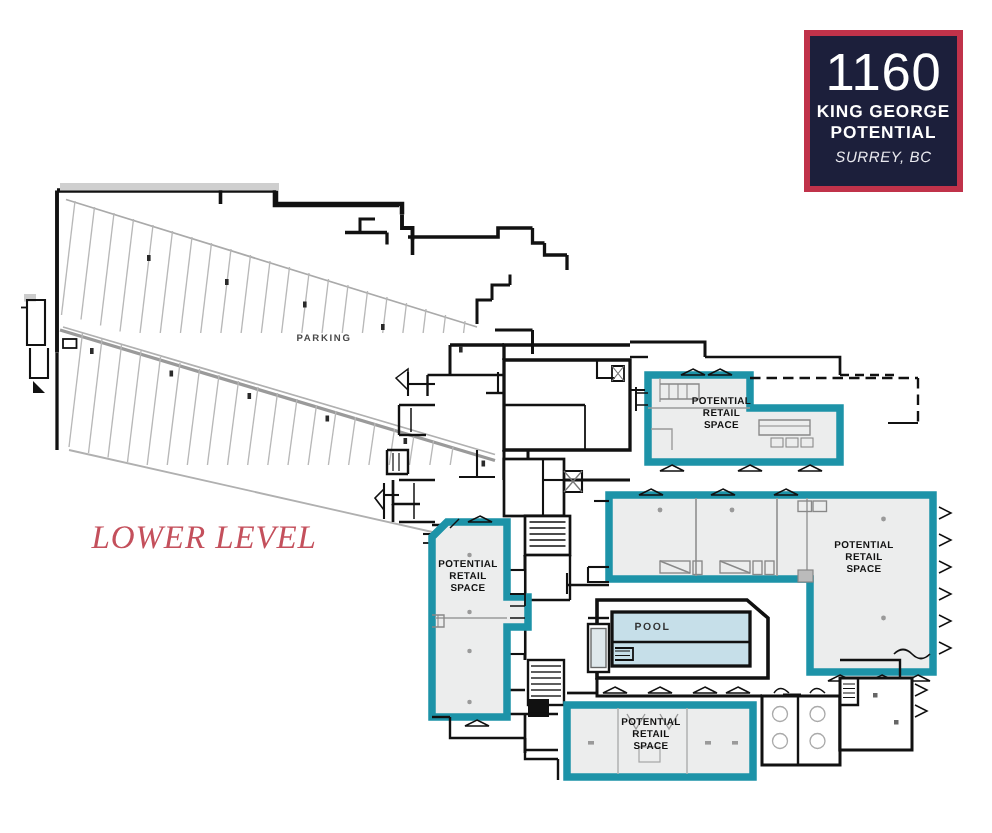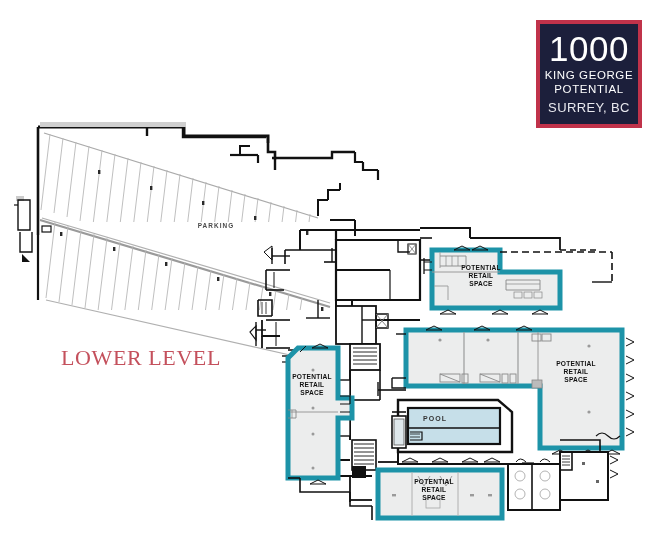--- a/index.html
+++ b/index.html
@@ -58,44 +58,46 @@
     font-family: "Liberation Sans", sans-serif;
     font-size: 35px;
     font-weight: 300;
     letter-spacing: 0.5px;
     line-height: 38px;
   }
   .logo-line1, .logo-line2 {
     color: #ffffff;
     font-family: "Liberation Sans", sans-serif;
     font-size: 11.5px;
-    font-weight: normal;
+    font-weight: bold;
     letter-spacing: 0.6px;
     line-height: 14px;
   }
   .logo-city {
     color: #e8e8ee;
     font-family: "Liberation Sans", sans-serif;
-    font-size: 13px;
+    font-size: 10px;
     font-weight: normal;
     letter-spacing: 0.4px;
     margin-top: 4px;
+    font-style: italic;
   }
 
   
   .level-title {
     position: absolute;
     left: 61px;
     top: 345px;
     color: #c4505c;
     font-family: "Liberation Serif", serif;
     font-size: 22px;
     font-weight: normal;
     letter-spacing: 0.6px;
     white-space: nowrap;
+    font-style: italic;
   }
 
   
   .plan-label {
     position: absolute;
     color: #1a1a1a;
     font-family: "Liberation Sans", sans-serif;
     font-weight: bold;
     text-align: center;
     line-height: 1.22;
@@ -538,21 +540,21 @@
       </g>
 
       <path d="M470,238 L560,238 L560,250" stroke="#111111" stroke-width="1.8" fill="none"></path>
       <path d="M560,250 L600,250" stroke="#111111" stroke-width="1.6" stroke-dasharray="6 4" fill="none"></path>
     </g>
 
   </svg>
 
   <div class="logo-badge">
     <div class="logo-inner">
-      <div class="logo-number">1000</div>
+      <div class="logo-number">1160</div>
       <div class="logo-line1">KING GEORGE</div>
       <div class="logo-line2">POTENTIAL</div>
       <div class="logo-city">SURREY, BC</div>
     </div>
   </div>
 
   <div class="level-title">LOWER LEVEL</div>
 
   <div class="plan-label parking-label" style="left:190px; top:222px; width:52px;">PARKING</div>
 

